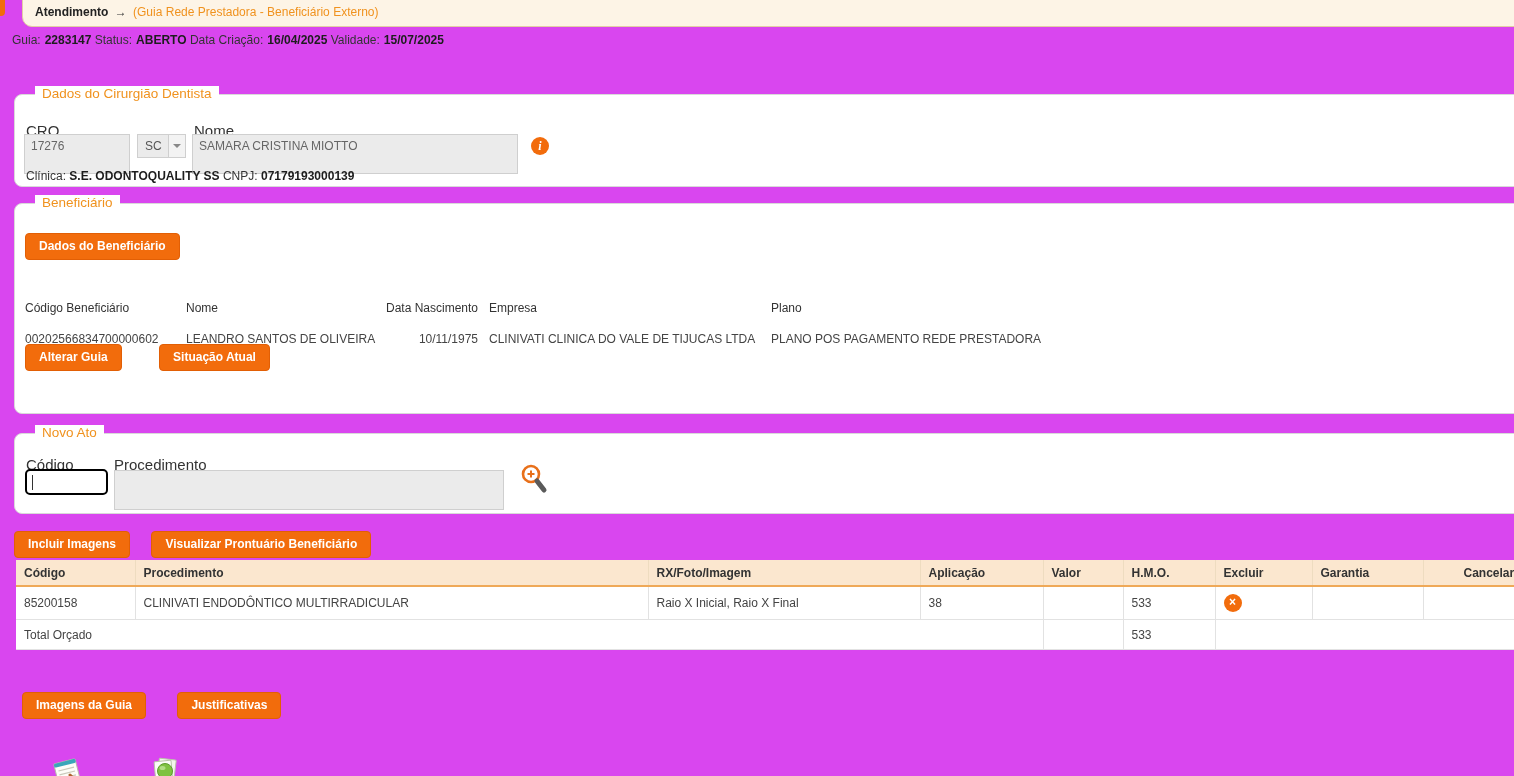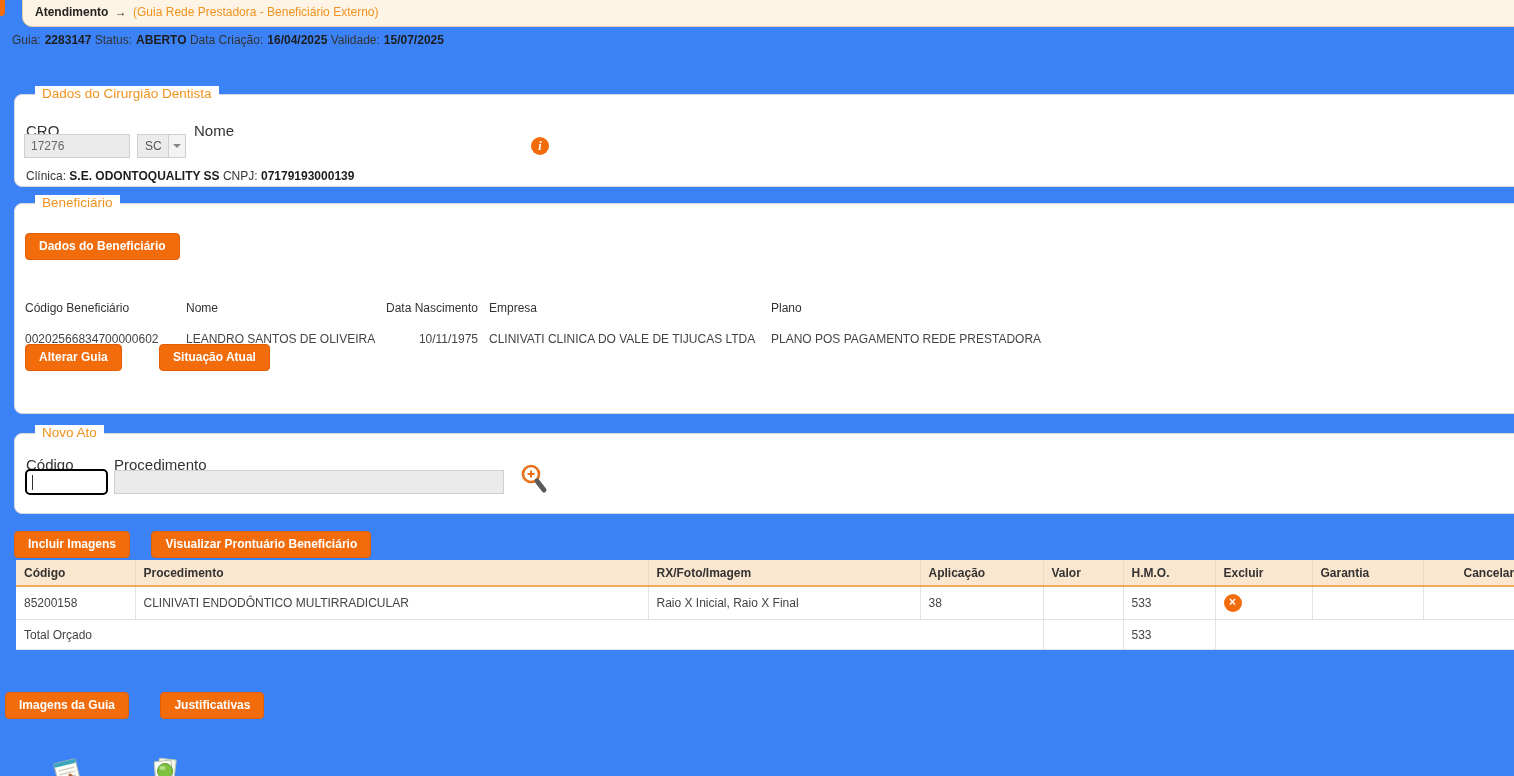--- a/index.html
+++ b/index.html
@@ -1,18 +1,18 @@
 <!DOCTYPE html>
 <html><head>
 <meta charset="utf-8">
 <style>
   * { margin:0; padding:0; box-sizing:border-box; }
   html,body { background:#fff; }
   body { font-family:"Liberation Sans","DejaVu Sans",sans-serif; font-size:12px; color:#444; }
-  #page { position:relative; width:1514px; height:776px; background:#3b82f6; overflow:hidden; }
+  #page { position:relative; width:1514px; height:776px; background:#d946ef; overflow:hidden; }
 
   
   .crumb-bar { position:absolute; top:-4px; left:22px; right:-10px; height:31px;
     background:#fdf4e6; border:1px solid #e3cda4; border-radius:0 0 10px 10px;
     padding:8px 0 0 12px; white-space:nowrap; }
   .crumb-strong { font-weight:bold; color:#222; }
   .crumb-arrow { color:#333; padding:0 3px; }
   .crumb-page { color:#f0921e; }
   .edge-tab { position:absolute; top:0; left:0; width:5px; height:16px; background:#f26c0c; border-radius:0 0 4px 0; }
 
@@ -23,21 +23,21 @@
 
   
   .fbox { position:absolute; left:14px; right:-8px; border:1px solid #d9d9d9; border-radius:8px; background:#fff; }
   .fbox .legend { position:absolute; top:-9px; left:20px; background:#fff; padding:0 7px;
     color:#f0921e; font-size:13.5px; }
   #fbox-dentista { top:94px; height:93px; }
   #fbox-beneficiario { top:203px; height:211px; }
   #fbox-novoato { top:433px; height:81px; }
 
   .field-label { position:absolute; color:#333; font-size:15px; }
-  .tbx { position:absolute; height:24px; border:1px solid #cfcfcf; background:#ebebeb;
+  .tbx { position:absolute; height:40px; border:1px solid #cfcfcf; background:#ebebeb;
     color:#666; font-size:12px; padding:0 6px; line-height:22px; white-space:nowrap; overflow:hidden; }
 
   
   .sel { position:absolute; height:24px; border:1px solid #cfcfcf; background:#ebebeb; display:flex; }
   .sel .sel-val { flex:1; line-height:22px; padding-left:7px; color:#555; }
   .sel .sel-btn { width:17px; border-left:1px solid #cfcfcf; background:#f3f3f3; position:relative; }
   .sel .sel-btn:after { content:""; position:absolute; left:4px; top:9px; border:4px solid transparent; border-top-color:#888; }
 
   .info-badge { position:absolute; width:18px; height:18px; border-radius:50%; background:#f26c0c;
     color:#fff; font-weight:bold; font-style:italic; font-size:12px; text-align:center; line-height:18px;
@@ -97,20 +97,21 @@
 
   <div class="fbox" id="fbox-dentista">
     <span class="legend">Dados do Cirurgião Dentista</span>
     <span class="field-label" style="left:11px; top:27px;">CRO</span>
     <div class="tbx" style="left:9px; top:39px; width:106px;">17276</div>
     <div class="sel" style="left:122px; top:39px; width:49px;">
       <span class="sel-val">SC</span>
       <span class="sel-btn"></span>
     </div>
     <span class="field-label" style="left:179px; top:27px;">Nome</span>
+    <div class="tbx" style="left:177px; top:39px; width:326px;">SAMARA CRISTINA MIOTTO</div>
     <span class="info-badge" style="left:516px; top:42px;">i</span>
     <div class="clinica-line">
       <span>Clínica:</span>
       <b>S.E. ODONTOQUALITY SS</b>
       <span>CNPJ:</span>
       <b>07179193000139</b>
     </div>
   </div>
 
   <div class="fbox" id="fbox-beneficiario">
@@ -207,21 +208,21 @@
       <tr>
         <td colspan="4">Total Orçado</td>
         <td></td>
         <td>533</td>
         <td colspan="3" class="no-r"></td>
       </tr>
     </tbody>
   </table>
 
 
-  <div class="btn-row" style="left:5px; top:692px;">
+  <div class="btn-row" style="left:22px; top:692px;">
     <span class="btn">Imagens da Guia</span>
     <span class="btn" style="margin-left:28px;">Justificativas</span>
   </div>
 
   <div class="doc-icons">
     <span class="ic ic-note">
       <svg width="34" height="30" viewBox="0 0 34 30">
         <g transform="rotate(-14 17 15)">
           <rect x="6" y="4" width="22" height="24" rx="1.5" fill="#fdfdf8" stroke="#b9b9ab"></rect>
           <rect x="6" y="4" width="22" height="4" rx="1.5" fill="#3aa6b9"></rect>

